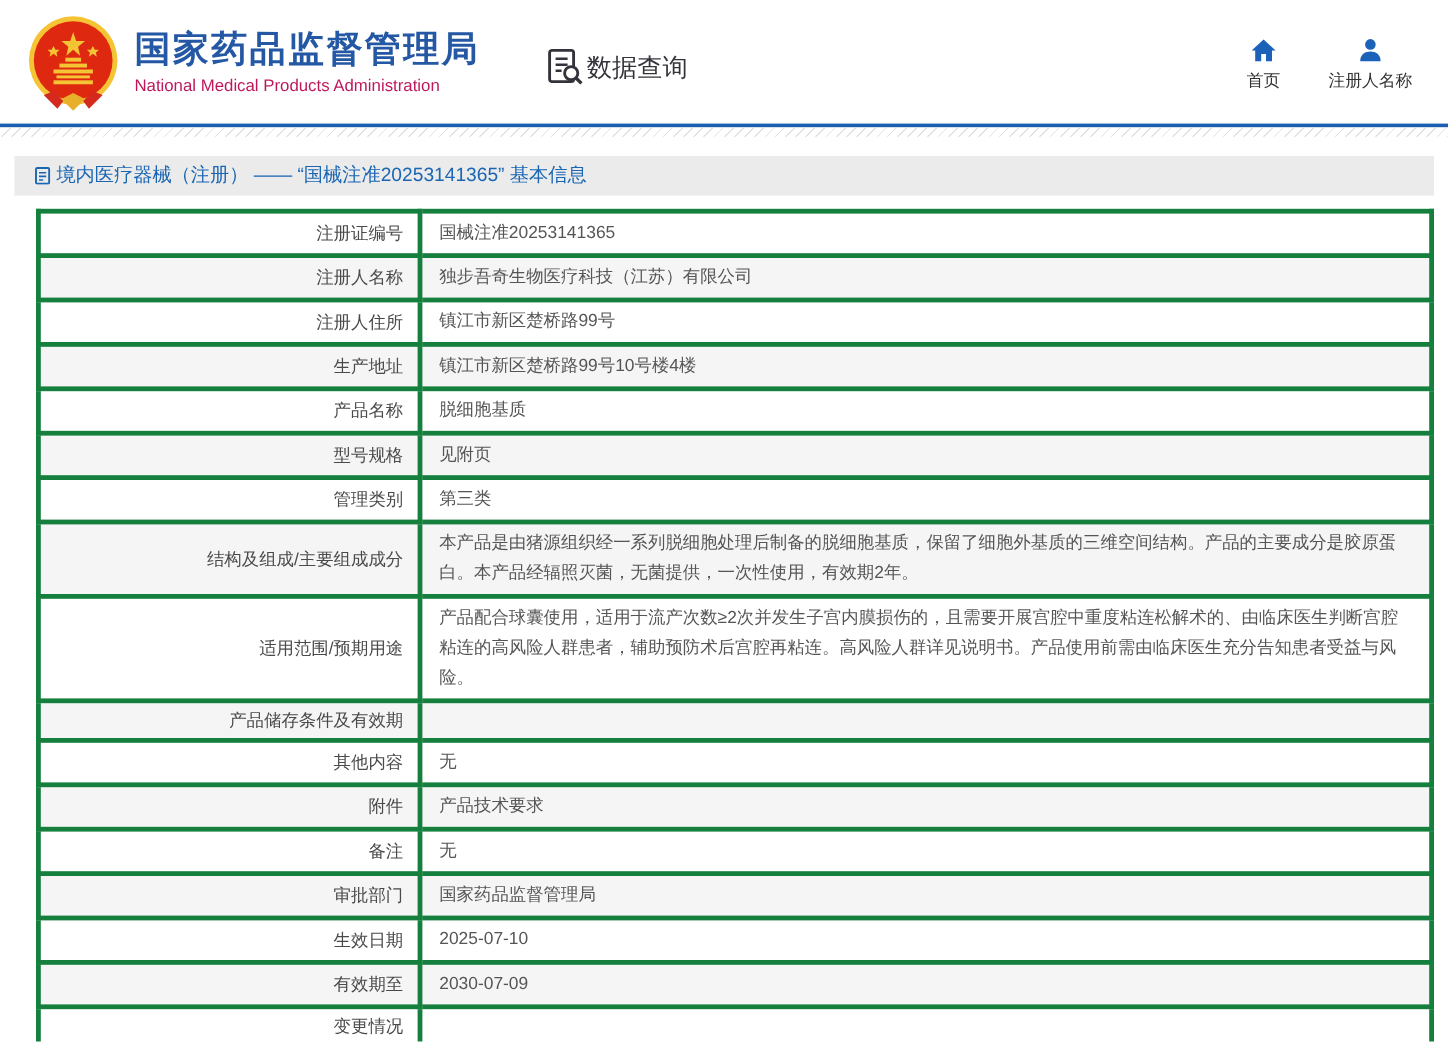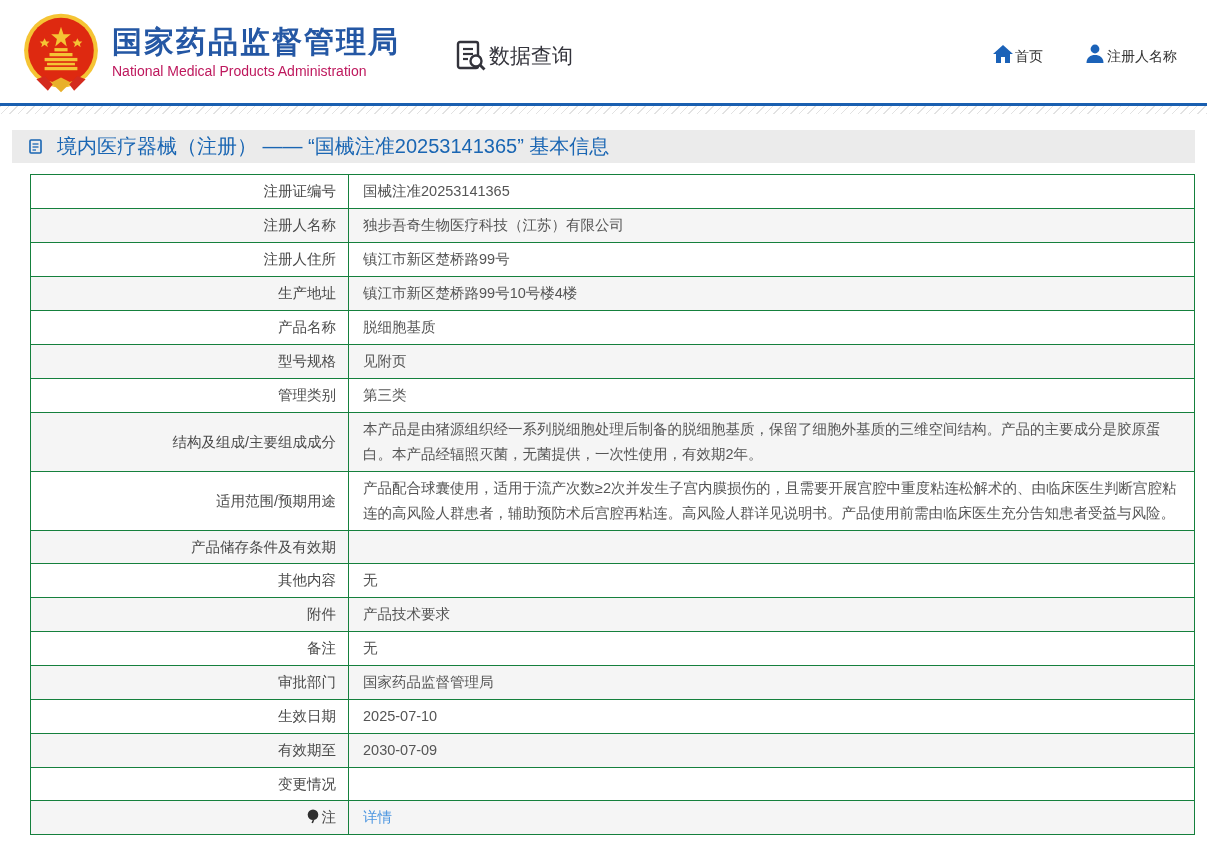--- a/index.html
+++ b/index.html
@@ -9,40 +9,40 @@
   
   .site-header { height: 103px; display: flex; align-items: center; padding: 0 30px 0 20px; background: #fff; }
   .emblem { width: 82px; height: 84px; flex: 0 0 auto; margin-top: 2px; cursor: pointer; }
   .title-block { margin-left: 10px; }
   .title-cn { font-size: 30px; font-weight: bold; color: #2457A4; letter-spacing: 2px; line-height: 34px; }
   .title-en { font-size: 14px; color: #be185d; margin-top: 4px; }
   .data-query { display: flex; align-items: center; margin-left: 56px; margin-top: 8px; cursor: pointer; justify-content: center; }
   .data-query svg { width: 30px; height: 32px; }
   .data-query-label { font-size: 21px; color: #33333B; margin-left: 3px; }
   .header-nav { margin-left: auto; display: flex; gap: 40px; align-items: flex-start; padding-top: 4px; }
-  .nav-item { display: flex; flex-direction: row; align-items: flex-end; cursor: pointer; }
+  .nav-item { display: flex; flex-direction: column; align-items: center; cursor: pointer; }
   .nav-item svg { width: 24px; height: 24px; }
   .nav-item-label { font-size: 14px; color: #333; margin-top: 5px; white-space: nowrap; }
 
   
   .blue-line { height: 3px; background: #1A5FB0; }
   .hatch-strip { height: 8px;
     background: repeating-linear-gradient(135deg, #E2E2E2 0px, #E2E2E2 1px, transparent 1px, transparent 6px); }
 
   
   .content { margin: 16px 12px 0 12px; }
   .breadcrumb-bar { background: #EBEBEB; height: 33px; display: flex; align-items: center;
     padding-left: 17px; }
   .breadcrumb-bar svg { width: 13px; height: 15px; }
-  .breadcrumb-text { font-size: 20px; color: #1A66B3; margin-left: 15px; }
+  .breadcrumb-text { font-size: 16px; color: #1A66B3; margin-left: 5px; }
 
   
   .table-wrap { margin: 11px 0 0 18px; }
   table.info-table { border-collapse: collapse; width: 1165px; table-layout: fixed; }
-  .info-table td { border: 1px solid #15803d; font-size: 14.5px; vertical-align: middle; }
+  .info-table td { border: 4px solid #15803d; font-size: 14.5px; vertical-align: middle; }
   .info-table td.label-cell { width: 318px; text-align: right; padding: 4px 12px; color: #4A4A4A;
     height: 33px; white-space: nowrap; }
   .info-table td.value-cell { padding: 4px 14px; color: #555; line-height: 25px; }
   .info-table tr:nth-child(even) { background: #F5F5F5; }
   .info-table tr:nth-child(odd) { background: #FFFFFF; }
   .note-icon { display: none; vertical-align: -2px; margin-right: 3px; }
   .detail-link { color: #4D96E0; text-decoration: none; cursor: pointer; }
 </style>
 </head>
 <body>

